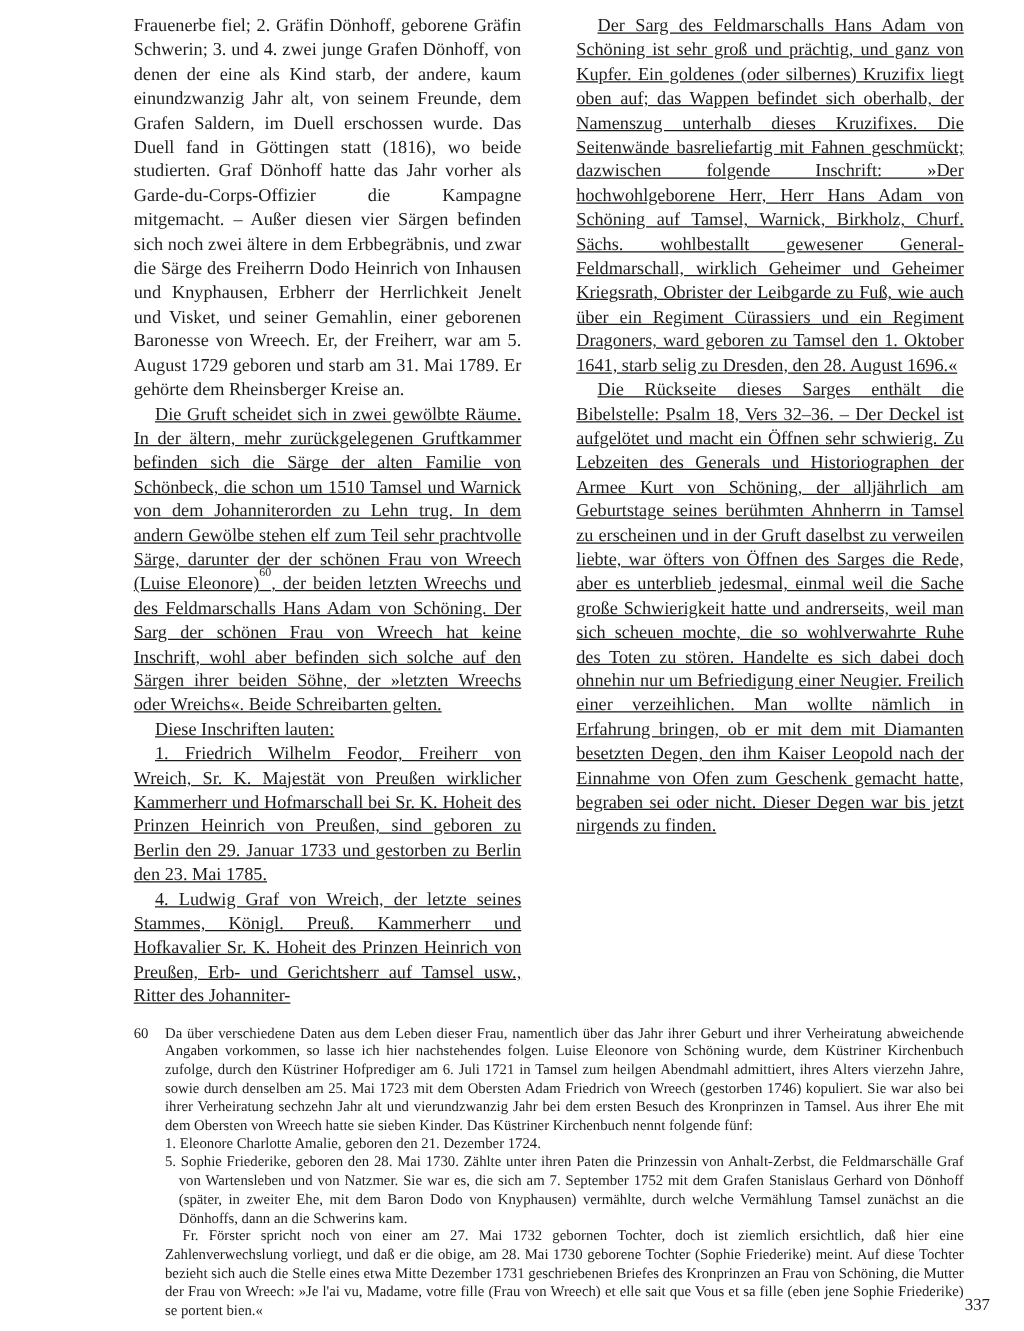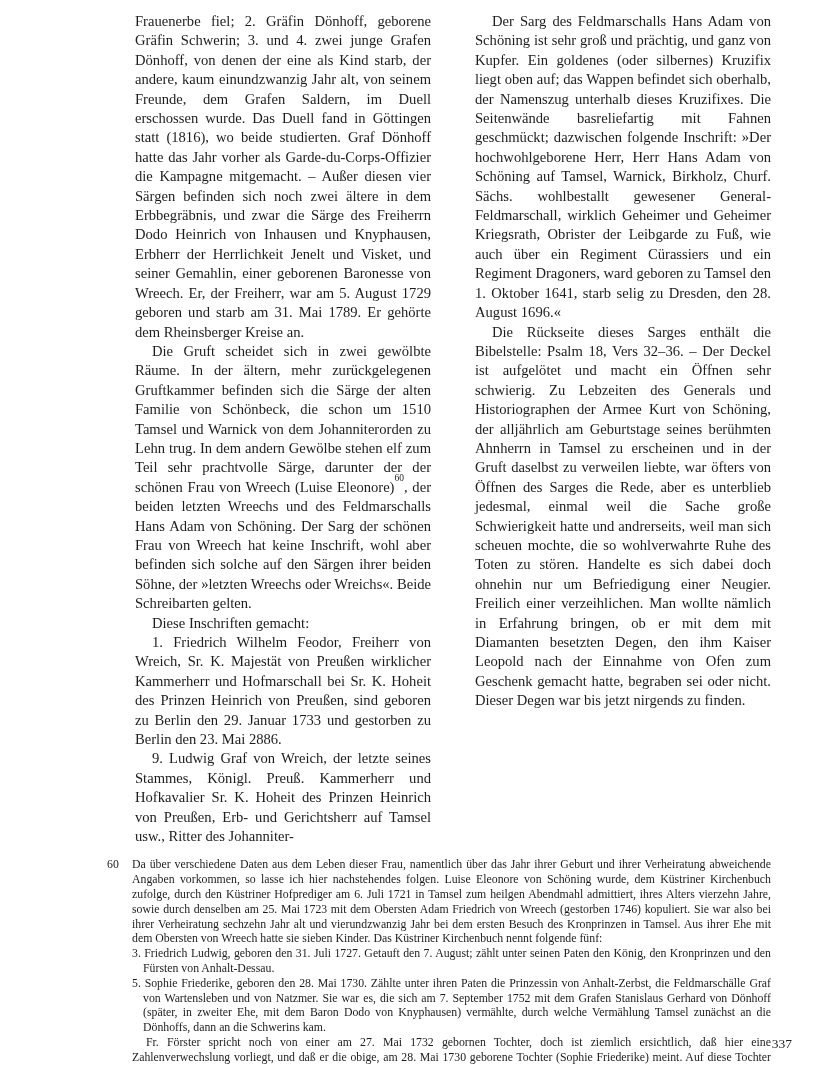--- a/index.html
+++ b/index.html
@@ -21,26 +21,25 @@
     height: 1065px;
     padding: 12px 48px 0 107px;
   }
   .columns {
     display: flex;
     gap: 44px;
     text-align: justify;
     font-size: 14.6px;
     line-height: 19.4px;
     hyphens: auto;
-    margin-left: 28px;
     -webkit-hyphens: auto;
   }
   .col { width: 312px; }
   p { margin: 0; }
-  .indent { text-indent: 17px; }
+  .indent { text-indent: 17px; text-decoration: underline; }
   sup.fnref {
     font-size: 9.5px;
     line-height: 0;
     position: relative;
     top: -4.5px;
   }
   .footnote {
     position: relative;
     margin-top: 11px;
     padding-left: 25px;
@@ -70,37 +69,37 @@
 </head>
 <body>
 
 <div class="page">
 
   <div class="columns">
 
     <div class="col">
       <p>Frauenerbe fiel; 2. Gräfin Dönhoff, geborene Gräfin Schwerin; 3. und 4. zwei junge Grafen Dönhoff, von denen der eine als Kind starb, der andere, kaum einundzwanzig Jahr alt, von seinem Freunde, dem Grafen Saldern, im Duell erschossen wurde. Das Duell fand in Göttingen statt (1816), wo beide studierten. Graf Dönhoff hatte das Jahr vorher als Garde-du-Corps-Offizier die Kampagne mitgemacht. – Außer diesen vier Särgen befinden sich noch zwei ältere in dem Erbbegräbnis, und zwar die Särge des Freiherrn Dodo Heinrich von Inhausen und Knyphausen, Erbherr der Herrlichkeit Jenelt und Visket, und seiner Gemahlin, einer geborenen Baronesse von Wreech. Er, der Freiherr, war am 5. August 1729 geboren und starb am 31. Mai 1789. Er gehörte dem Rheinsberger Kreise an.</p>
       <p class="indent"><span>Die Gruft scheidet sich in zwei gewölbte Räume. In der ältern, mehr zurückgelegenen Gruftkammer befinden sich die Särge der alten Familie von Schönbeck, die schon um 1510 Tamsel und Warnick von dem Johanniterorden zu Lehn trug. In dem andern Gewölbe stehen elf zum Teil sehr prachtvolle Särge, darunter der der schönen Frau von Wreech (Luise Eleonore)</span><sup class="fnref">60</sup><span>, der beiden letzten Wreechs und des Feldmarschalls Hans Adam von Schöning. Der Sarg der schönen Frau von Wreech hat keine Inschrift, wohl aber befinden sich solche auf den Särgen ihrer beiden Söhne, der »letzten Wreechs oder Wreichs«. Beide Schreibarten gelten.</span></p>
-      <p class="indent">Diese Inschriften gemacht:</p>
-      <p class="indent">1. Friedrich Wilhelm Feodor, Freiherr von Wreich, Sr. K. Majestät von Preußen wirklicher Kammerherr und Hofmarschall bei Sr. K. Hoheit des Prinzen Heinrich von Preußen, sind geboren zu Berlin den 29. Januar 1733 und gestorben zu Berlin den 23. Mai 2886.</p>
-      <p class="indent">9. Ludwig Graf von Wreich, der letzte seines Stammes, Königl. Preuß. Kammerherr und Hofkavalier Sr. K. Hoheit des Prinzen Heinrich von Preußen, Erb- und Gerichtsherr auf Tamsel usw., Ritter des Johanniter-</p>
+      <p class="indent">Diese Inschriften lauten:</p>
+      <p class="indent">1. Friedrich Wilhelm Feodor, Freiherr von Wreich, Sr. K. Majestät von Preußen wirklicher Kammerherr und Hofmarschall bei Sr. K. Hoheit des Prinzen Heinrich von Preußen, sind geboren zu Berlin den 29. Januar 1733 und gestorben zu Berlin den 23. Mai 1785.</p>
+      <p class="indent">4. Ludwig Graf von Wreich, der letzte seines Stammes, Königl. Preuß. Kammerherr und Hofkavalier Sr. K. Hoheit des Prinzen Heinrich von Preußen, Erb- und Gerichtsherr auf Tamsel usw., Ritter des Johanniter-</p>
     </div>
 
     <div class="col">
       <p class="indent">Der Sarg des Feldmarschalls Hans Adam von Schöning ist sehr groß und prächtig, und ganz von Kupfer. Ein goldenes (oder silbernes) Kruzifix liegt oben auf; das Wappen befindet sich oberhalb, der Namenszug unterhalb dieses Kruzifixes. Die Seitenwände basreliefartig mit Fahnen geschmückt; dazwischen folgende Inschrift: »Der hochwohlgeborene Herr, Herr Hans Adam von Schöning auf Tamsel, Warnick, Birkholz, Churf. Sächs. wohlbestallt gewesener General-Feldmarschall, wirklich Geheimer und Geheimer Kriegsrath, Obrister der Leibgarde zu Fuß, wie auch über ein Regiment Cürassiers und ein Regiment Dragoners, ward geboren zu Tamsel den 1. Oktober 1641, starb selig zu Dresden, den 28. August 1696.«</p>
       <p class="indent">Die Rückseite dieses Sarges enthält die Bibelstelle: Psalm 18, Vers 32–36. – Der Deckel ist aufgelötet und macht ein Öffnen sehr schwierig. Zu Lebzeiten des Generals und Historiographen der Armee Kurt von Schöning, der alljährlich am Geburtstage seines berühmten Ahnherrn in Tamsel zu erscheinen und in der Gruft daselbst zu verweilen liebte, war öfters von Öffnen des Sarges die Rede, aber es unterblieb jedesmal, einmal weil die Sache große Schwierigkeit hatte und andrerseits, weil man sich scheuen mochte, die so wohlverwahrte Ruhe des Toten zu stören. Handelte es sich dabei doch ohnehin nur um Befriedigung einer Neugier. Freilich einer verzeihlichen. Man wollte nämlich in Erfahrung bringen, ob er mit dem mit Diamanten besetzten Degen, den ihm Kaiser Leopold nach der Einnahme von Ofen zum Geschenk gemacht hatte, begraben sei oder nicht. Dieser Degen war bis jetzt nirgends zu finden.</p>
     </div>
 
   </div>
 
   <div class="footnote">
     <span class="fn-num">60</span>
     <div class="fn-body">
       <p>Da über verschiedene Daten aus dem Leben dieser Frau, namentlich über das Jahr ihrer Geburt und ihrer Verheiratung abweichende Angaben vorkommen, so lasse ich hier nachstehendes folgen. Luise Eleonore von Schöning wurde, dem Küstriner Kirchenbuch zufolge, durch den Küstriner Hofprediger am 6. Juli 1721 in Tamsel zum heilgen Abendmahl admittiert, ihres Alters vierzehn Jahre, sowie durch denselben am 25. Mai 1723 mit dem Obersten Adam Friedrich von Wreech (gestorben 1746) kopuliert. Sie war also bei ihrer Verheiratung sechzehn Jahr alt und vierundzwanzig Jahr bei dem ersten Besuch des Kronprinzen in Tamsel. Aus ihrer Ehe mit dem Obersten von Wreech hatte sie sieben Kinder. Das Küstriner Kirchenbuch nennt folgende fünf:</p>
-      <div class="fn-item">3. Friedrich Ludwig, geboren den 31. Juli 1727. Getauft den 7. August; zählt unter seinen Paten den König, den Kronprinzen und den Fürsten von Anhalt-Dessau.</div>
+      <div class="fn-item">1. Eleonore Charlotte Amalie, geboren den 21. Dezember 1724.</div>
       <div class="fn-item">5. Sophie Friederike, geboren den 28. Mai 1730. Zählte unter ihren Paten die Prinzessin von Anhalt-Zerbst, die Feldmarschälle Graf von Wartensleben und von Natzmer. Sie war es, die sich am 7. September 1752 mit dem Grafen Stanislaus Gerhard von Dönhoff (später, in zweiter Ehe, mit dem Baron Dodo von Knyphausen) vermählte, durch welche Vermählung Tamsel zunächst an die Dönhoffs, dann an die Schwerins kam.</div>
       <p class="fn-indent">Fr. Förster spricht noch von einer am 27. Mai 1732 gebornen Tochter, doch ist ziemlich ersichtlich, daß hier eine Zahlenverwechslung vorliegt, und daß er die obige, am 28. Mai 1730 geborene Tochter (Sophie Friederike) meint. Auf diese Tochter bezieht sich auch die Stelle eines etwa Mitte Dezember 1731 geschriebenen Briefes des Kronprinzen an Frau von Schöning, die Mutter der Frau von Wreech: »Je l'ai vu, Madame, votre fille (Frau von Wreech) et elle sait que Vous et sa fille (eben jene Sophie Friederike) se portent bien.«</p>
 
     </div>
   </div>
 
   <div class="pagenum">337</div>
 
 </div>
 

